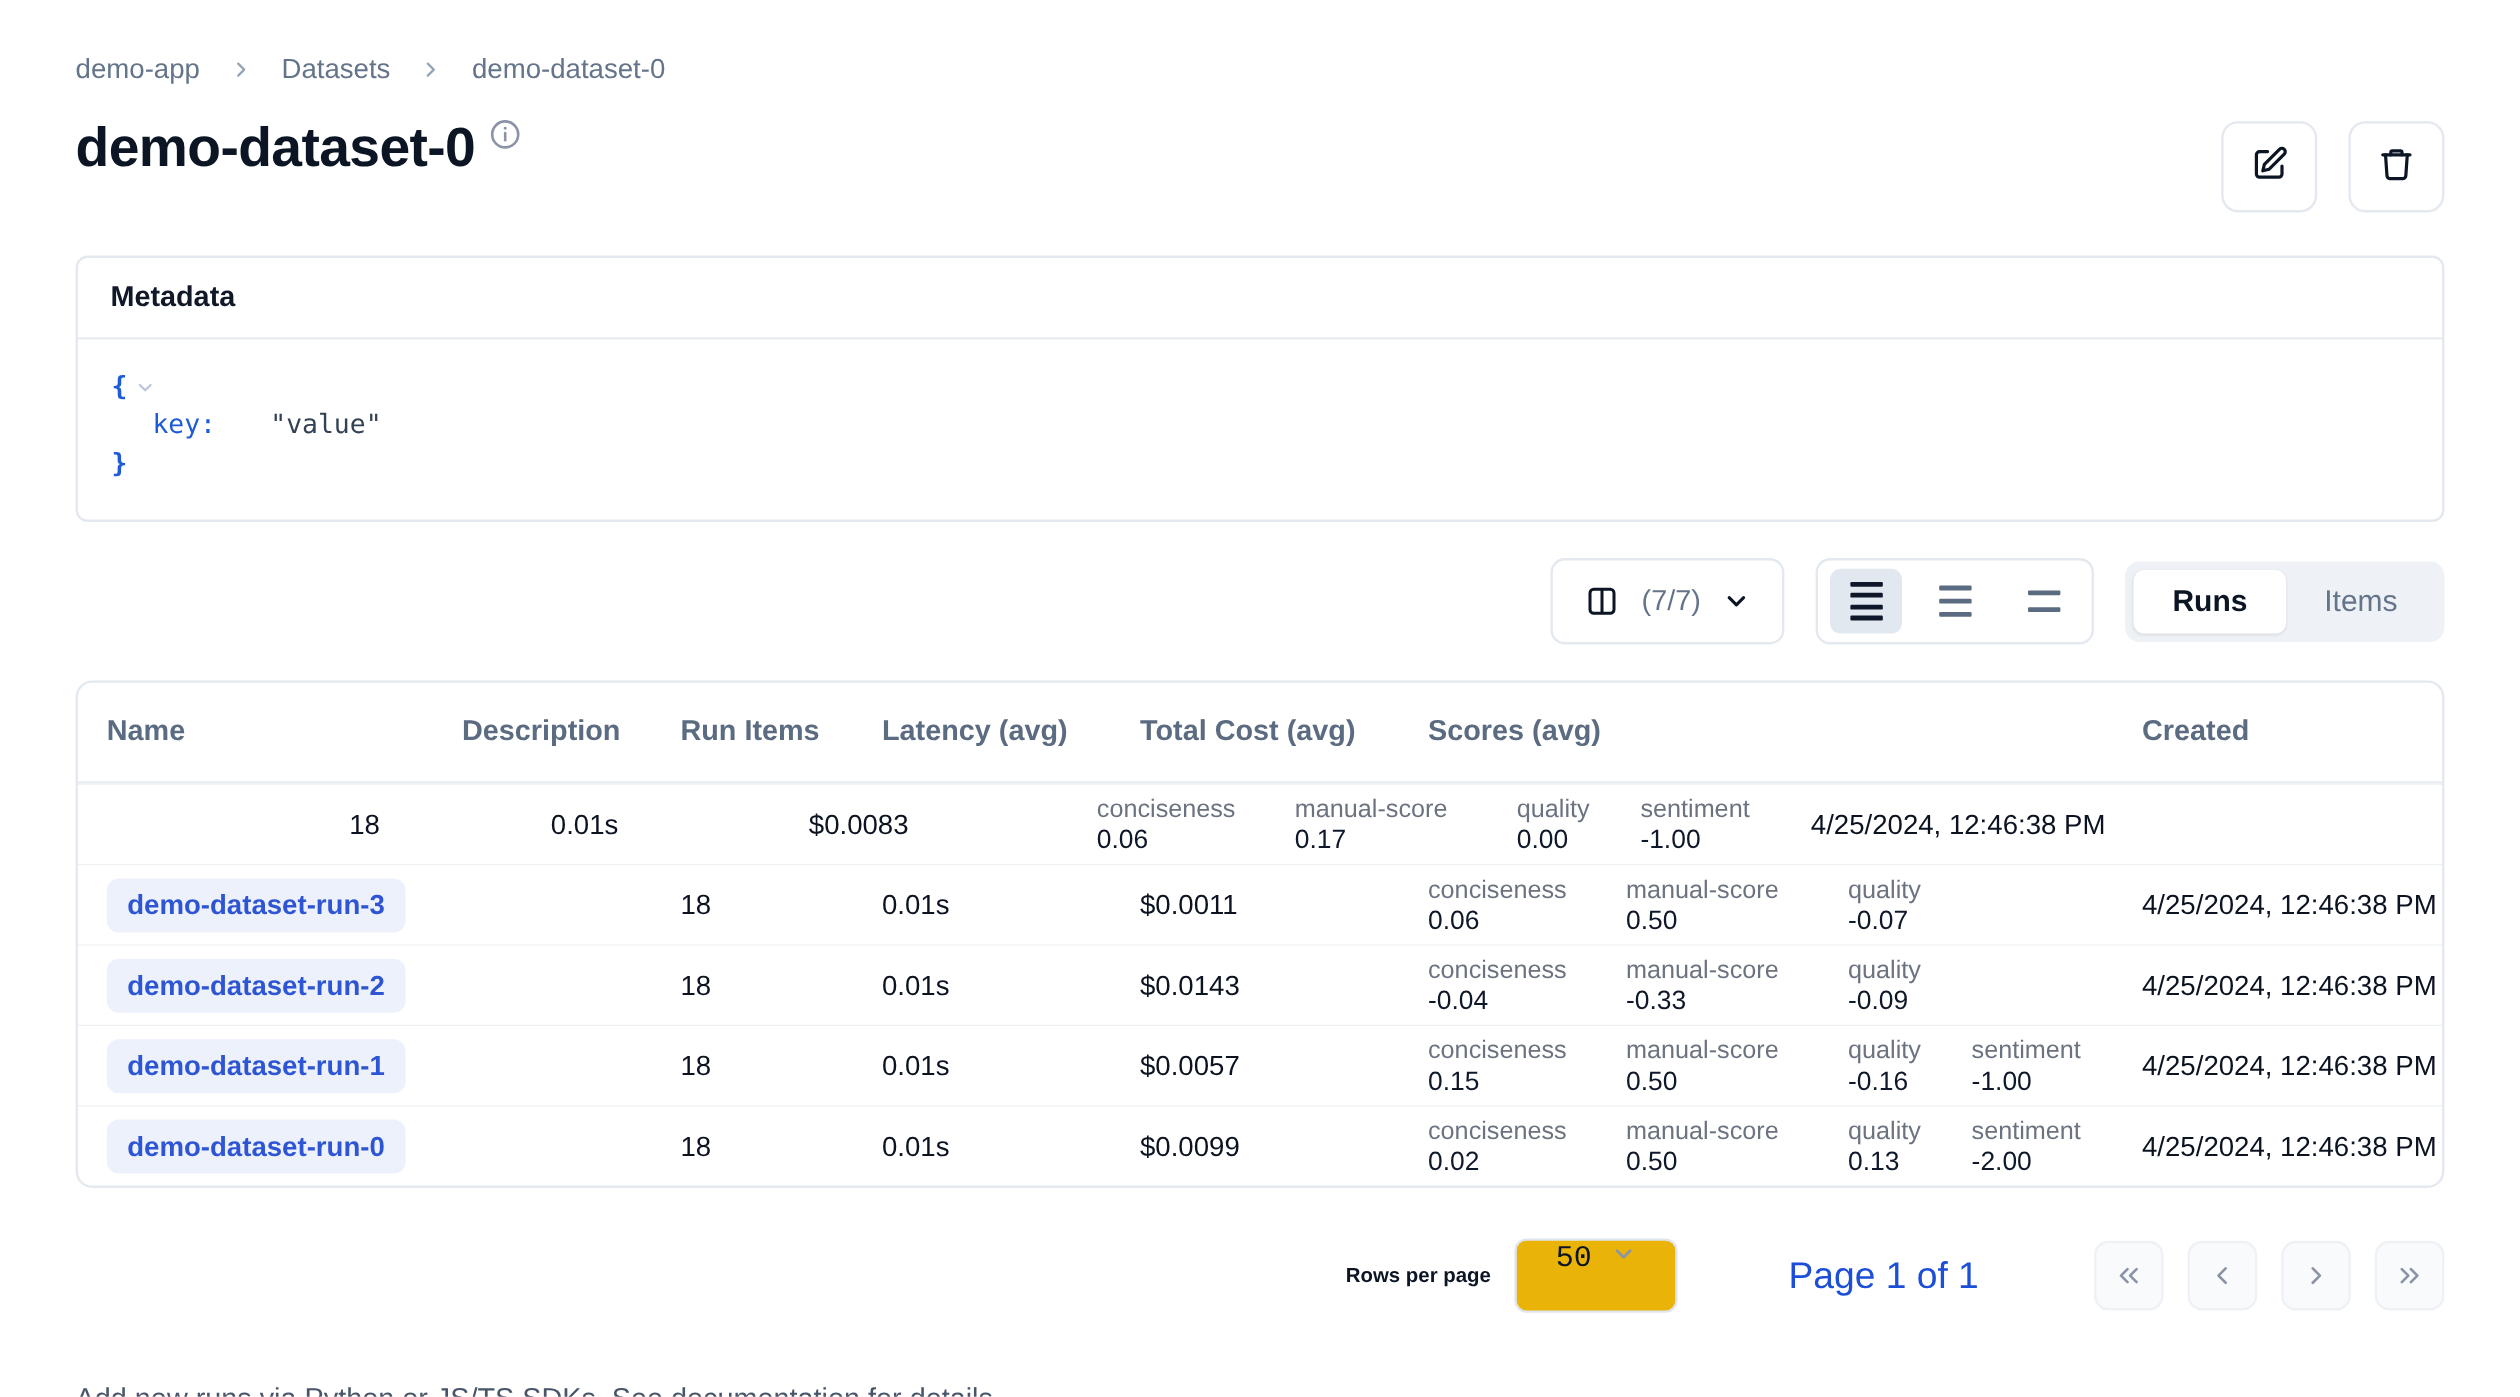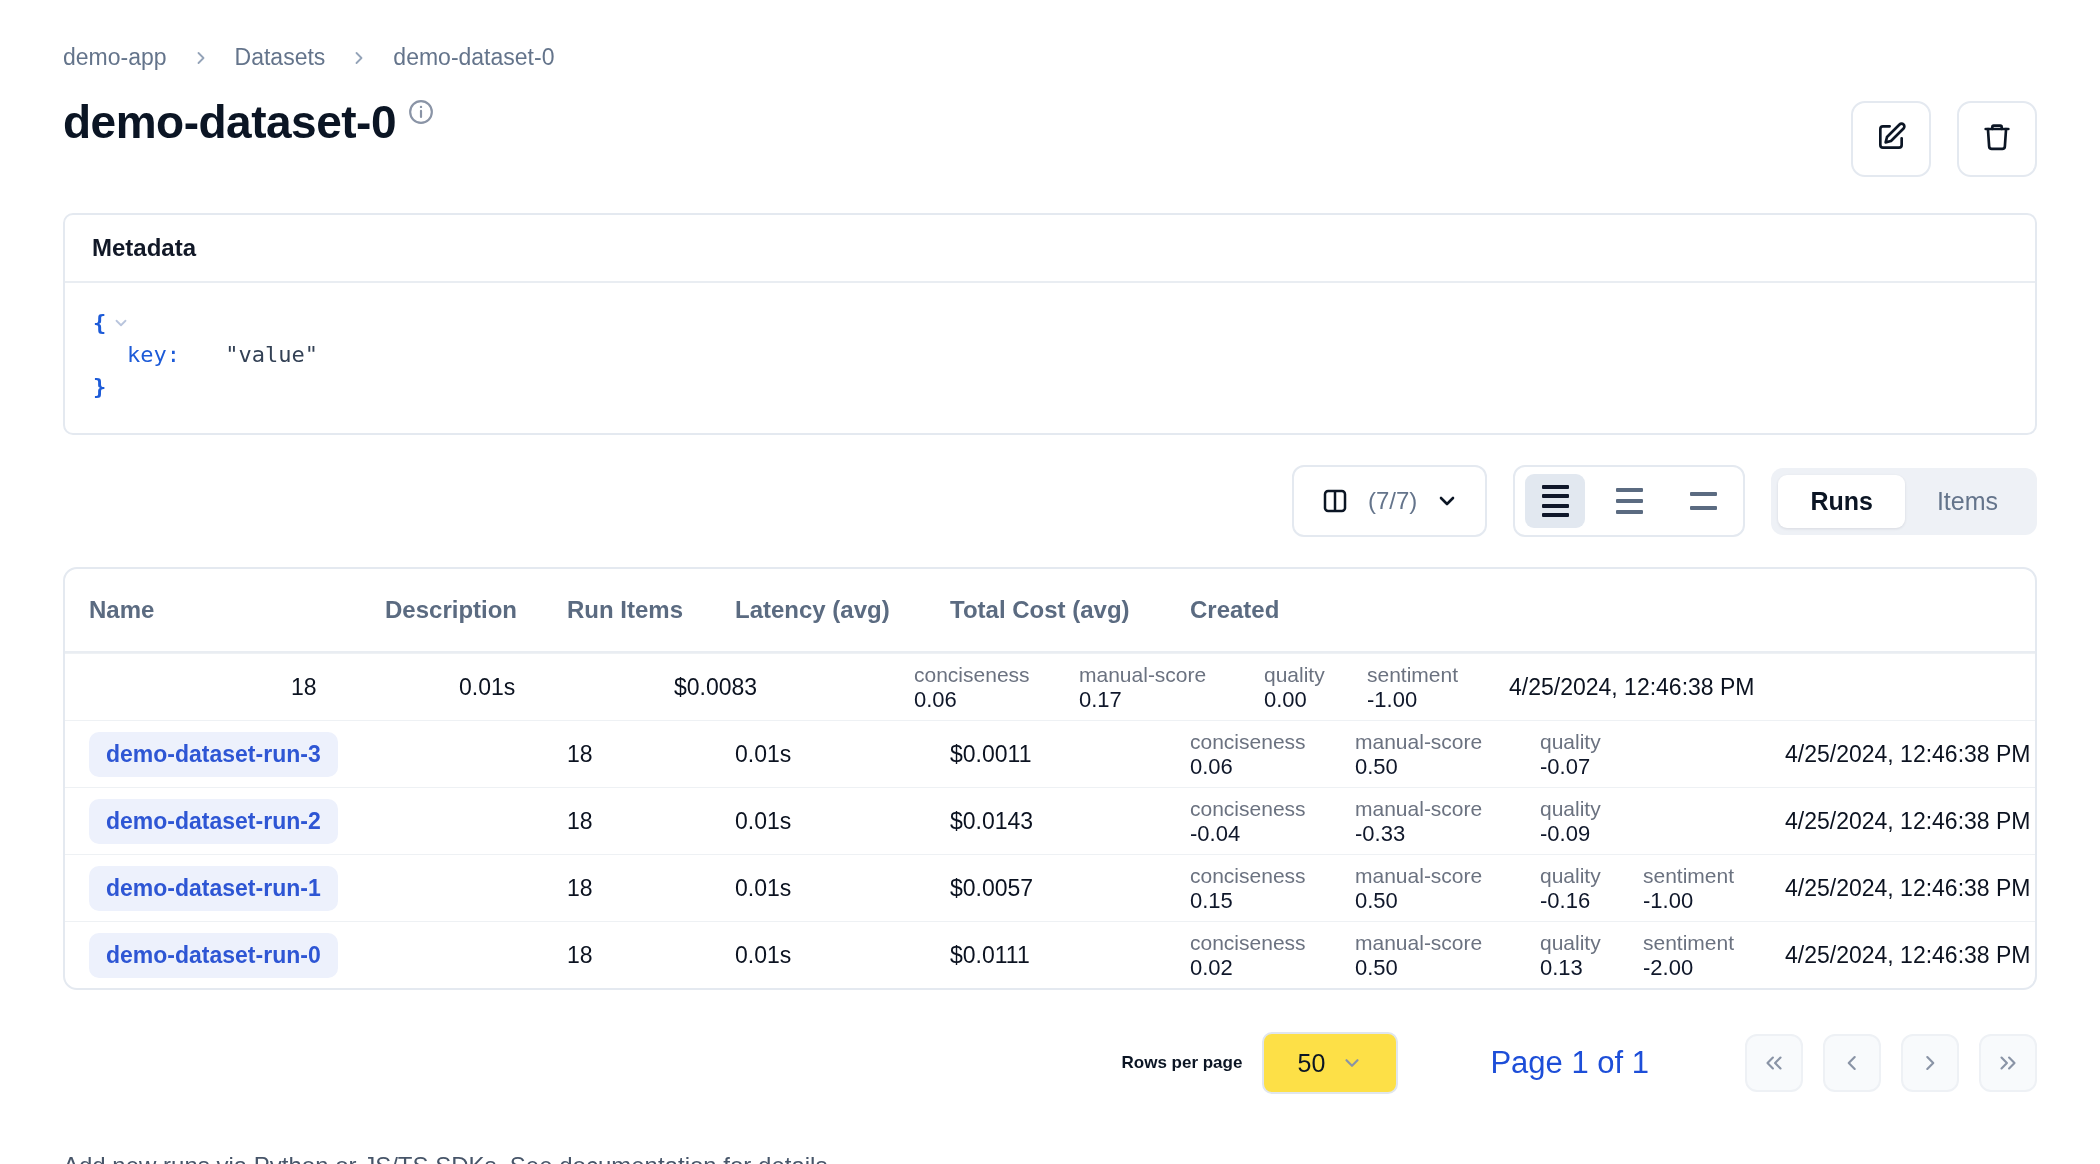--- a/index.html
+++ b/index.html
@@ -76,22 +76,22 @@
   .score { display: flex; flex-direction: column; justify-content: center; }
   .score-1 { width: 165px; } .score-2 { width: 185px; } .score-3 { width: 103px; } .score-4 { width: 142px; }
   .score-label { font-size: 21px; color: #6b7280; line-height: 25px; }
   .score-value { font-size: 22px; color: #0f172a; line-height: 26px; }
   .created-text { color: #0b1220; }
 
   
   .pagination { display: flex; align-items: center; justify-content: flex-end; margin-top: 42px; }
   .rpp-label { font-size: 17px; font-weight: 700; color: #0b1524; }
   .rpp-select { margin-left: 20px; width: 136px; height: 62px; border: 2px solid #e0e6ee; border-radius: 10px;
-                background: #fde047; display: flex; align-items: center; justify-content: center; gap: 16px;
-                font-size: 25px; font-weight: 500; color: #0b1524; cursor: pointer; }
+                background: #eab308; display: flex; justify-content: center; gap: 16px;
+                font-size: 25px; font-weight: 500; color: #0b1524; cursor: pointer; font-family: Liberation Mono, monospace; }
   .rpp-select svg { width: 22px; height: 22px; color: #8a94a6; }
   .page-label { margin-left: 92px; font-size: 31px; font-weight: 400; color: #1d4ed8; }
   .pager { margin-left: 96px; display: flex; gap: 20px; }
   .pager-btn { width: 58px; height: 58px; border-radius: 12px; background: #f8fafc; border: 2px solid #eef1f5;
                display: flex; align-items: center; justify-content: center; color: #8a94a6; cursor: pointer; }
   .pager-btn svg { width: 26px; height: 26px; }
 
   
   .footer { margin-top: 58px; font-size: 24px; color: #475569; }
   .footer a { color: #475569; text-decoration: underline; text-underline-offset: 4px; cursor: pointer; }
@@ -213,20 +213,21 @@
     </div>
   </div>
 
   <div class="table-card">
     <div class="thead">
       <div class="cell col-name">Name</div>
       <div class="cell col-desc">Description</div>
       <div class="cell col-runitems">Run Items</div>
       <div class="cell col-latency">Latency (avg)</div>
       <div class="cell col-cost">Total Cost (avg)</div>
+      <div class="cell col-scores">Scores (avg)</div>
       <div class="cell col-created">Created</div>
     </div>
 
     <div class="trow">
       <div class="cell col-desc"></div>
       <div class="cell col-runitems num">18</div>
       <div class="cell col-latency num">0.01s</div>
       <div class="cell col-cost num">$0.0083</div>
       <div class="cell col-scores">
         <div class="score score-1">
@@ -328,21 +329,21 @@
           </div>
       </div>
       <div class="cell col-created"><span class="created-text">4/25/2024, 12:46:38 PM</span></div>
     </div>
 
     <div class="trow">
       <div class="cell col-name"><span class="name-pill">demo-dataset-run-0</span></div>
       <div class="cell col-desc"></div>
       <div class="cell col-runitems num">18</div>
       <div class="cell col-latency num">0.01s</div>
-      <div class="cell col-cost num">$0.0111</div>
+      <div class="cell col-cost num">$0.0099</div>
       <div class="cell col-scores">
         <div class="score score-1">
             <div class="score-label">conciseness</div>
             <div class="score-value">0.02</div>
           </div>
         <div class="score score-2">
             <div class="score-label">manual-score</div>
             <div class="score-value">0.50</div>
           </div>
         <div class="score score-3">

